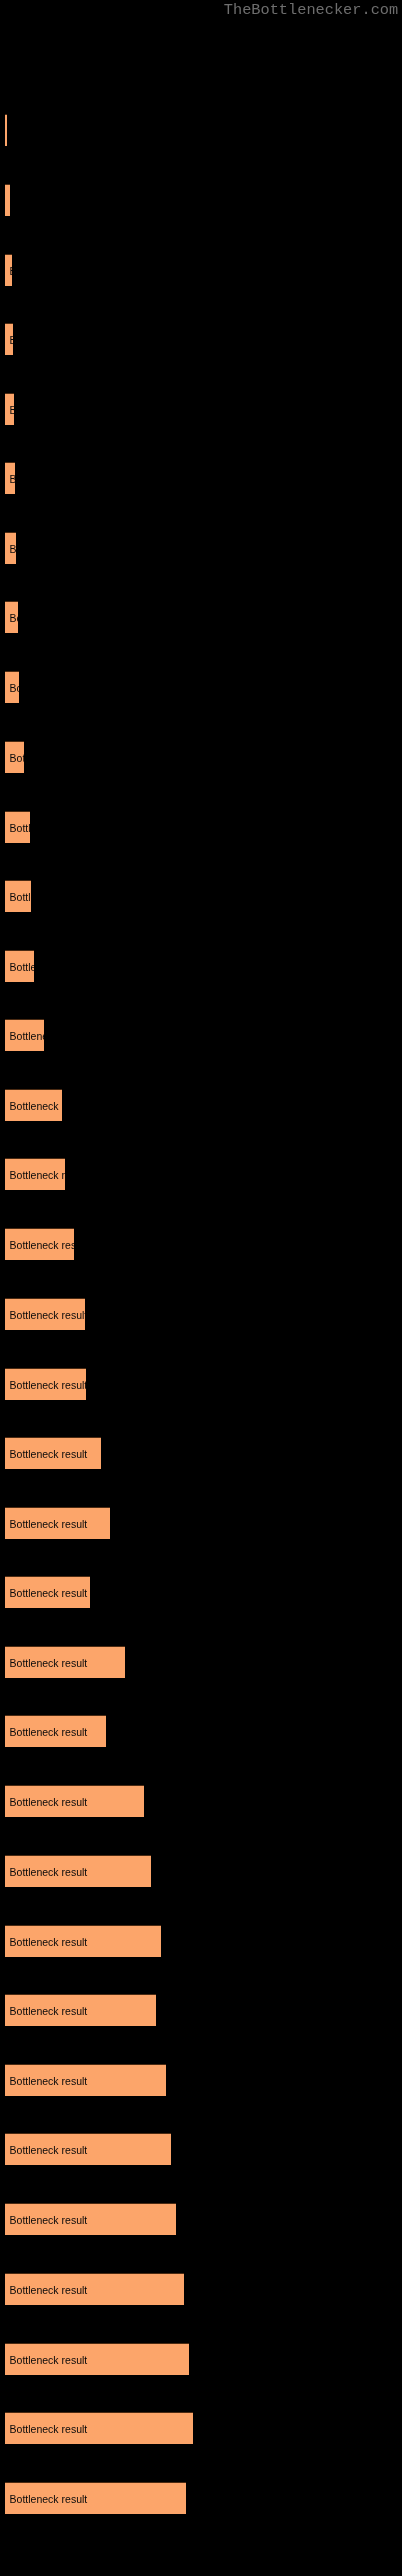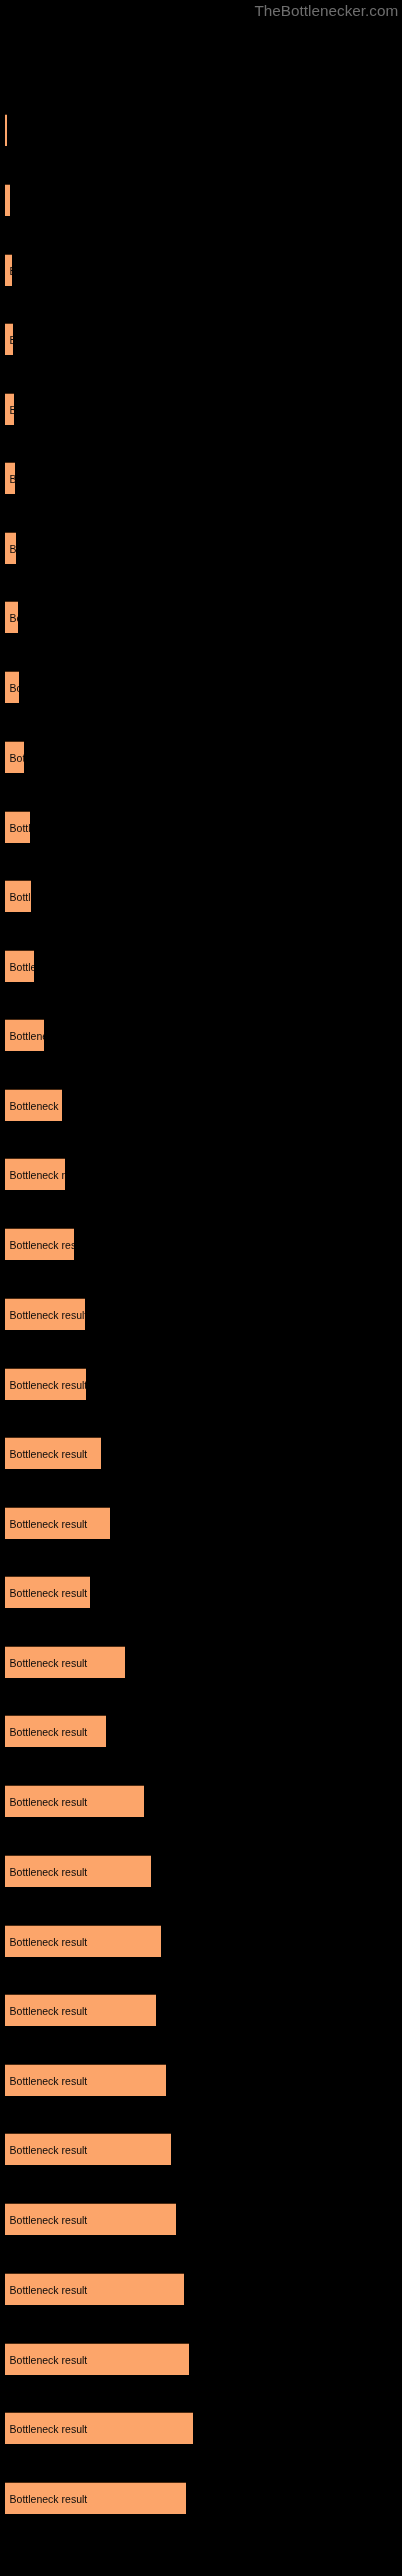--- a/index.html
+++ b/index.html
@@ -26,21 +26,21 @@
     background: #000000;
   }
 
   #watermark {
     position: absolute;
     right: 4.8px;
     top: 1.6px;
     color: #6e6e6e;
     font-size: 15.3px;
     line-height: 17.7px;
-    font-family: Liberation Sans, sans-serif;
+    font-family: Liberation Mono, monospace;
     letter-spacing: 0px;
     white-space: nowrap;
     user-select: none;
   }
 
   #plot {
     position: absolute;
     left: 0;
     top: 0;
     width: 403px;

